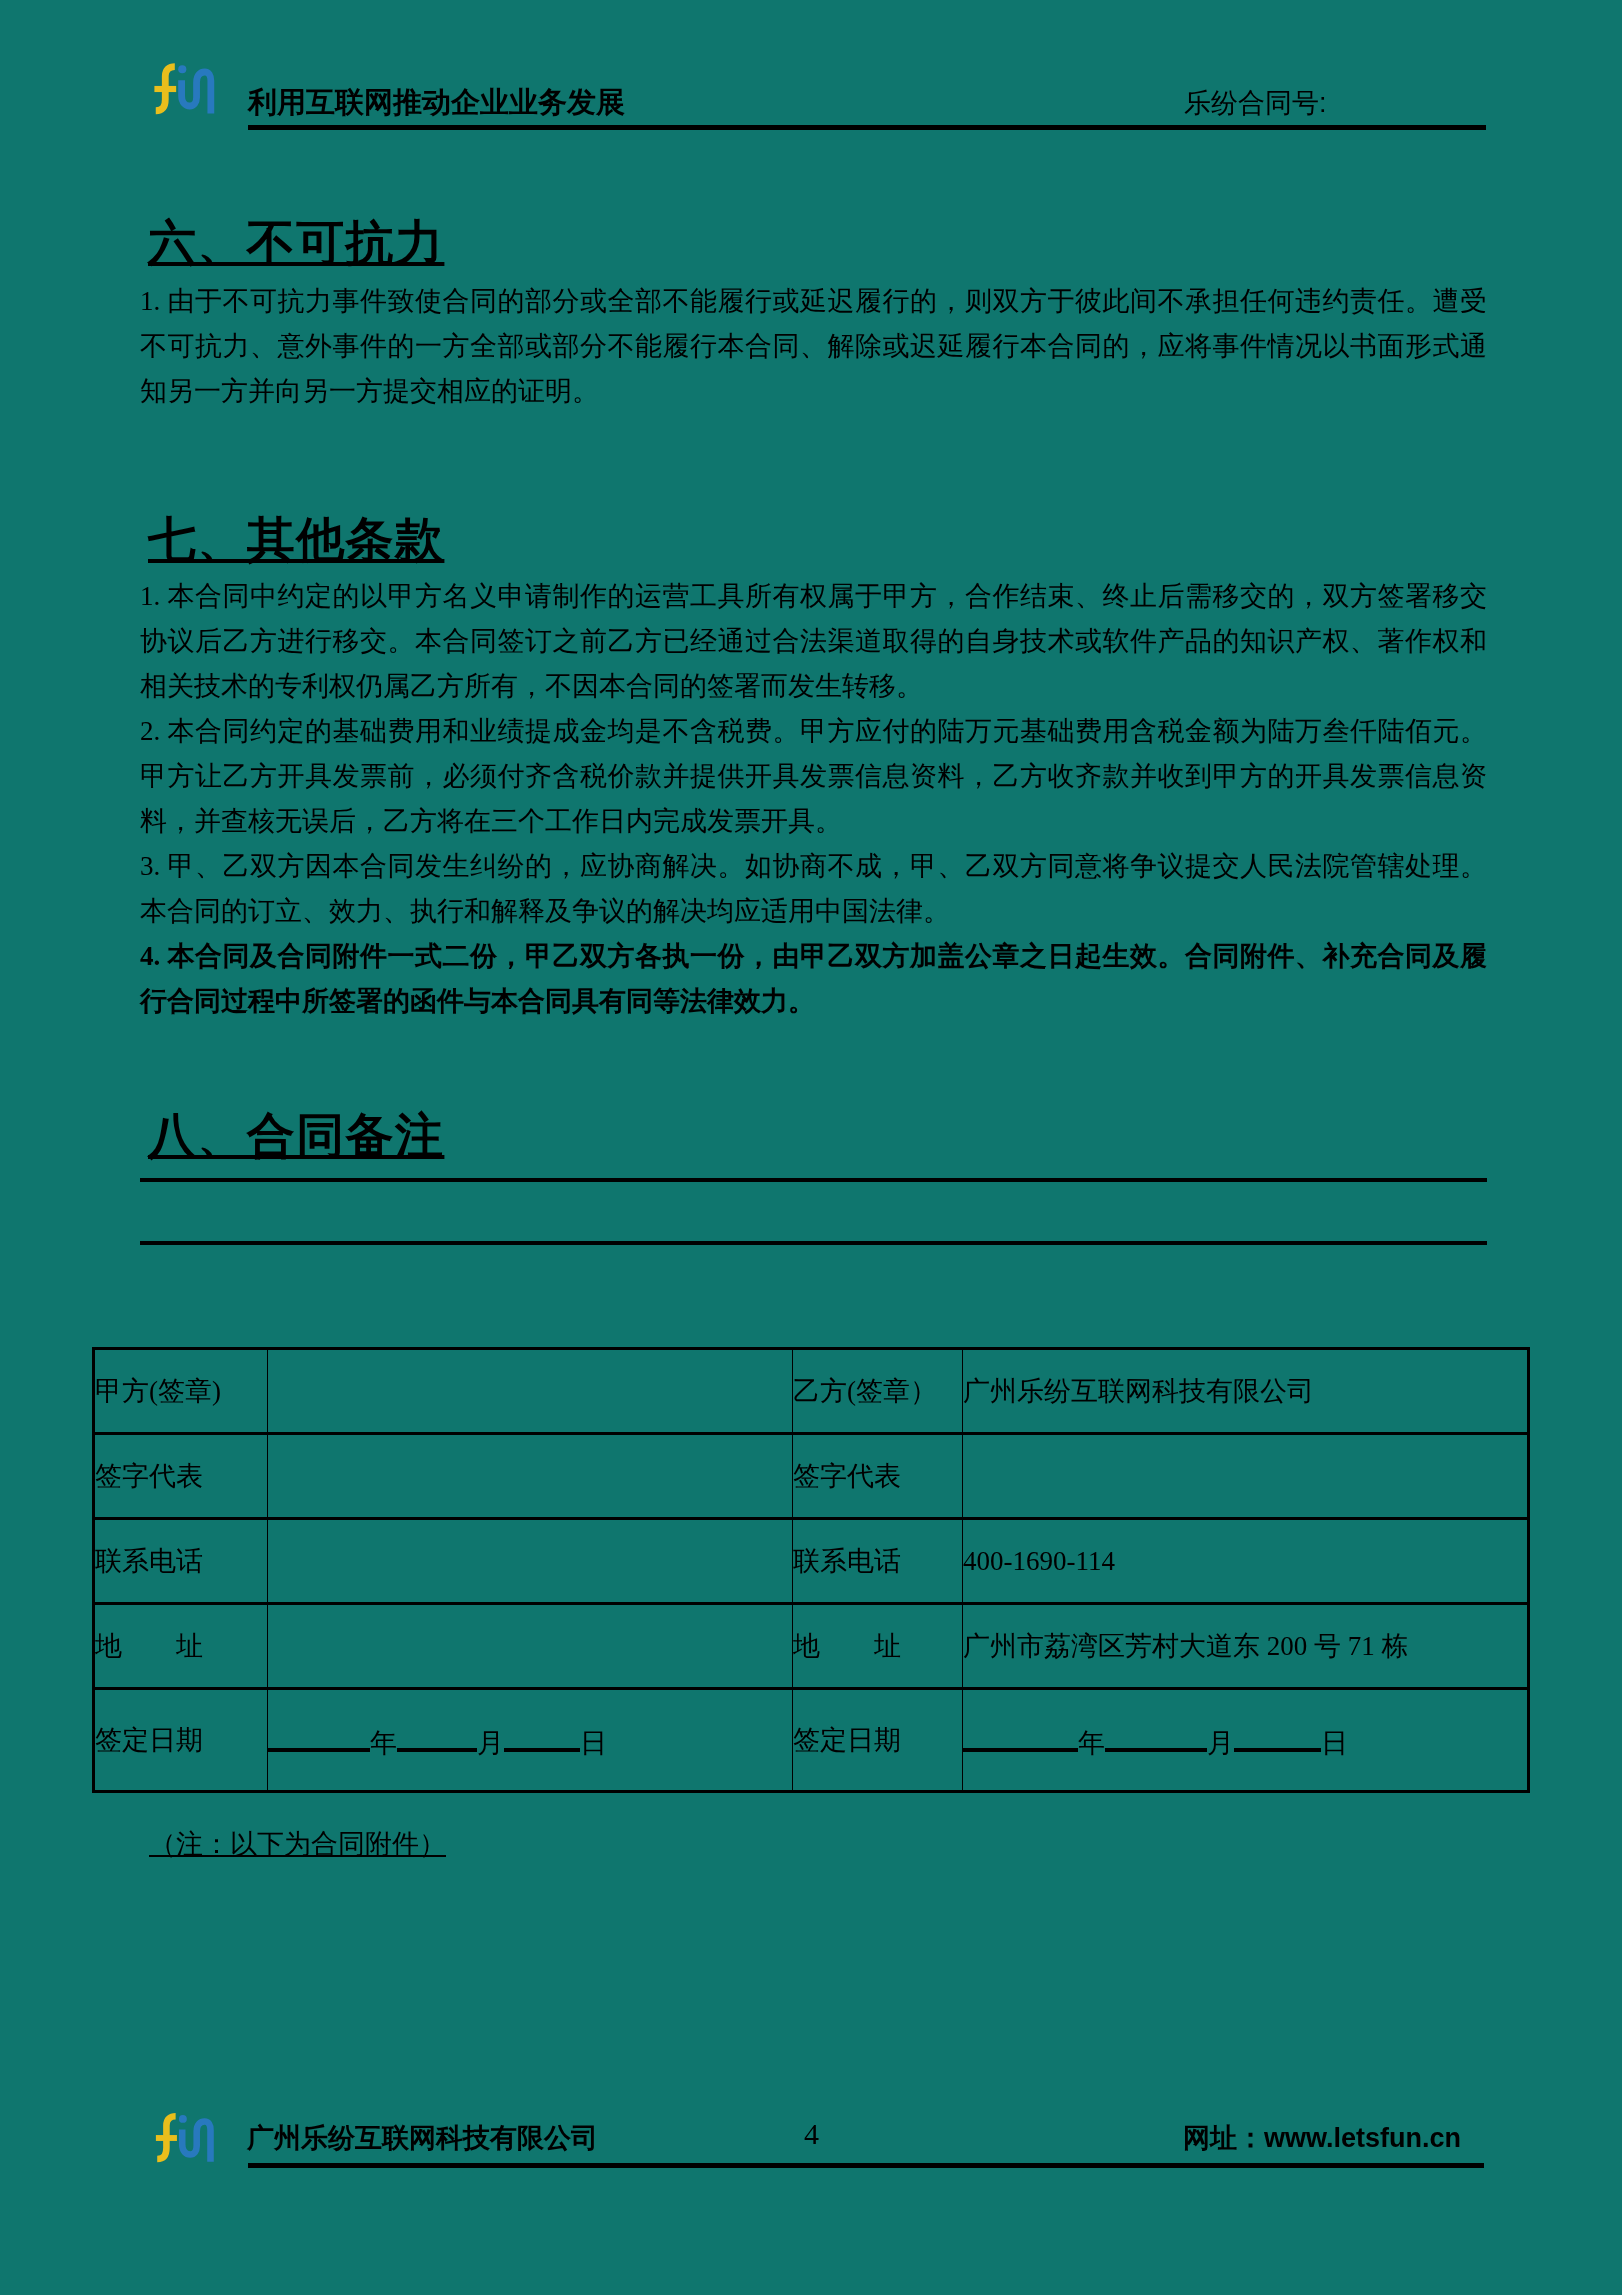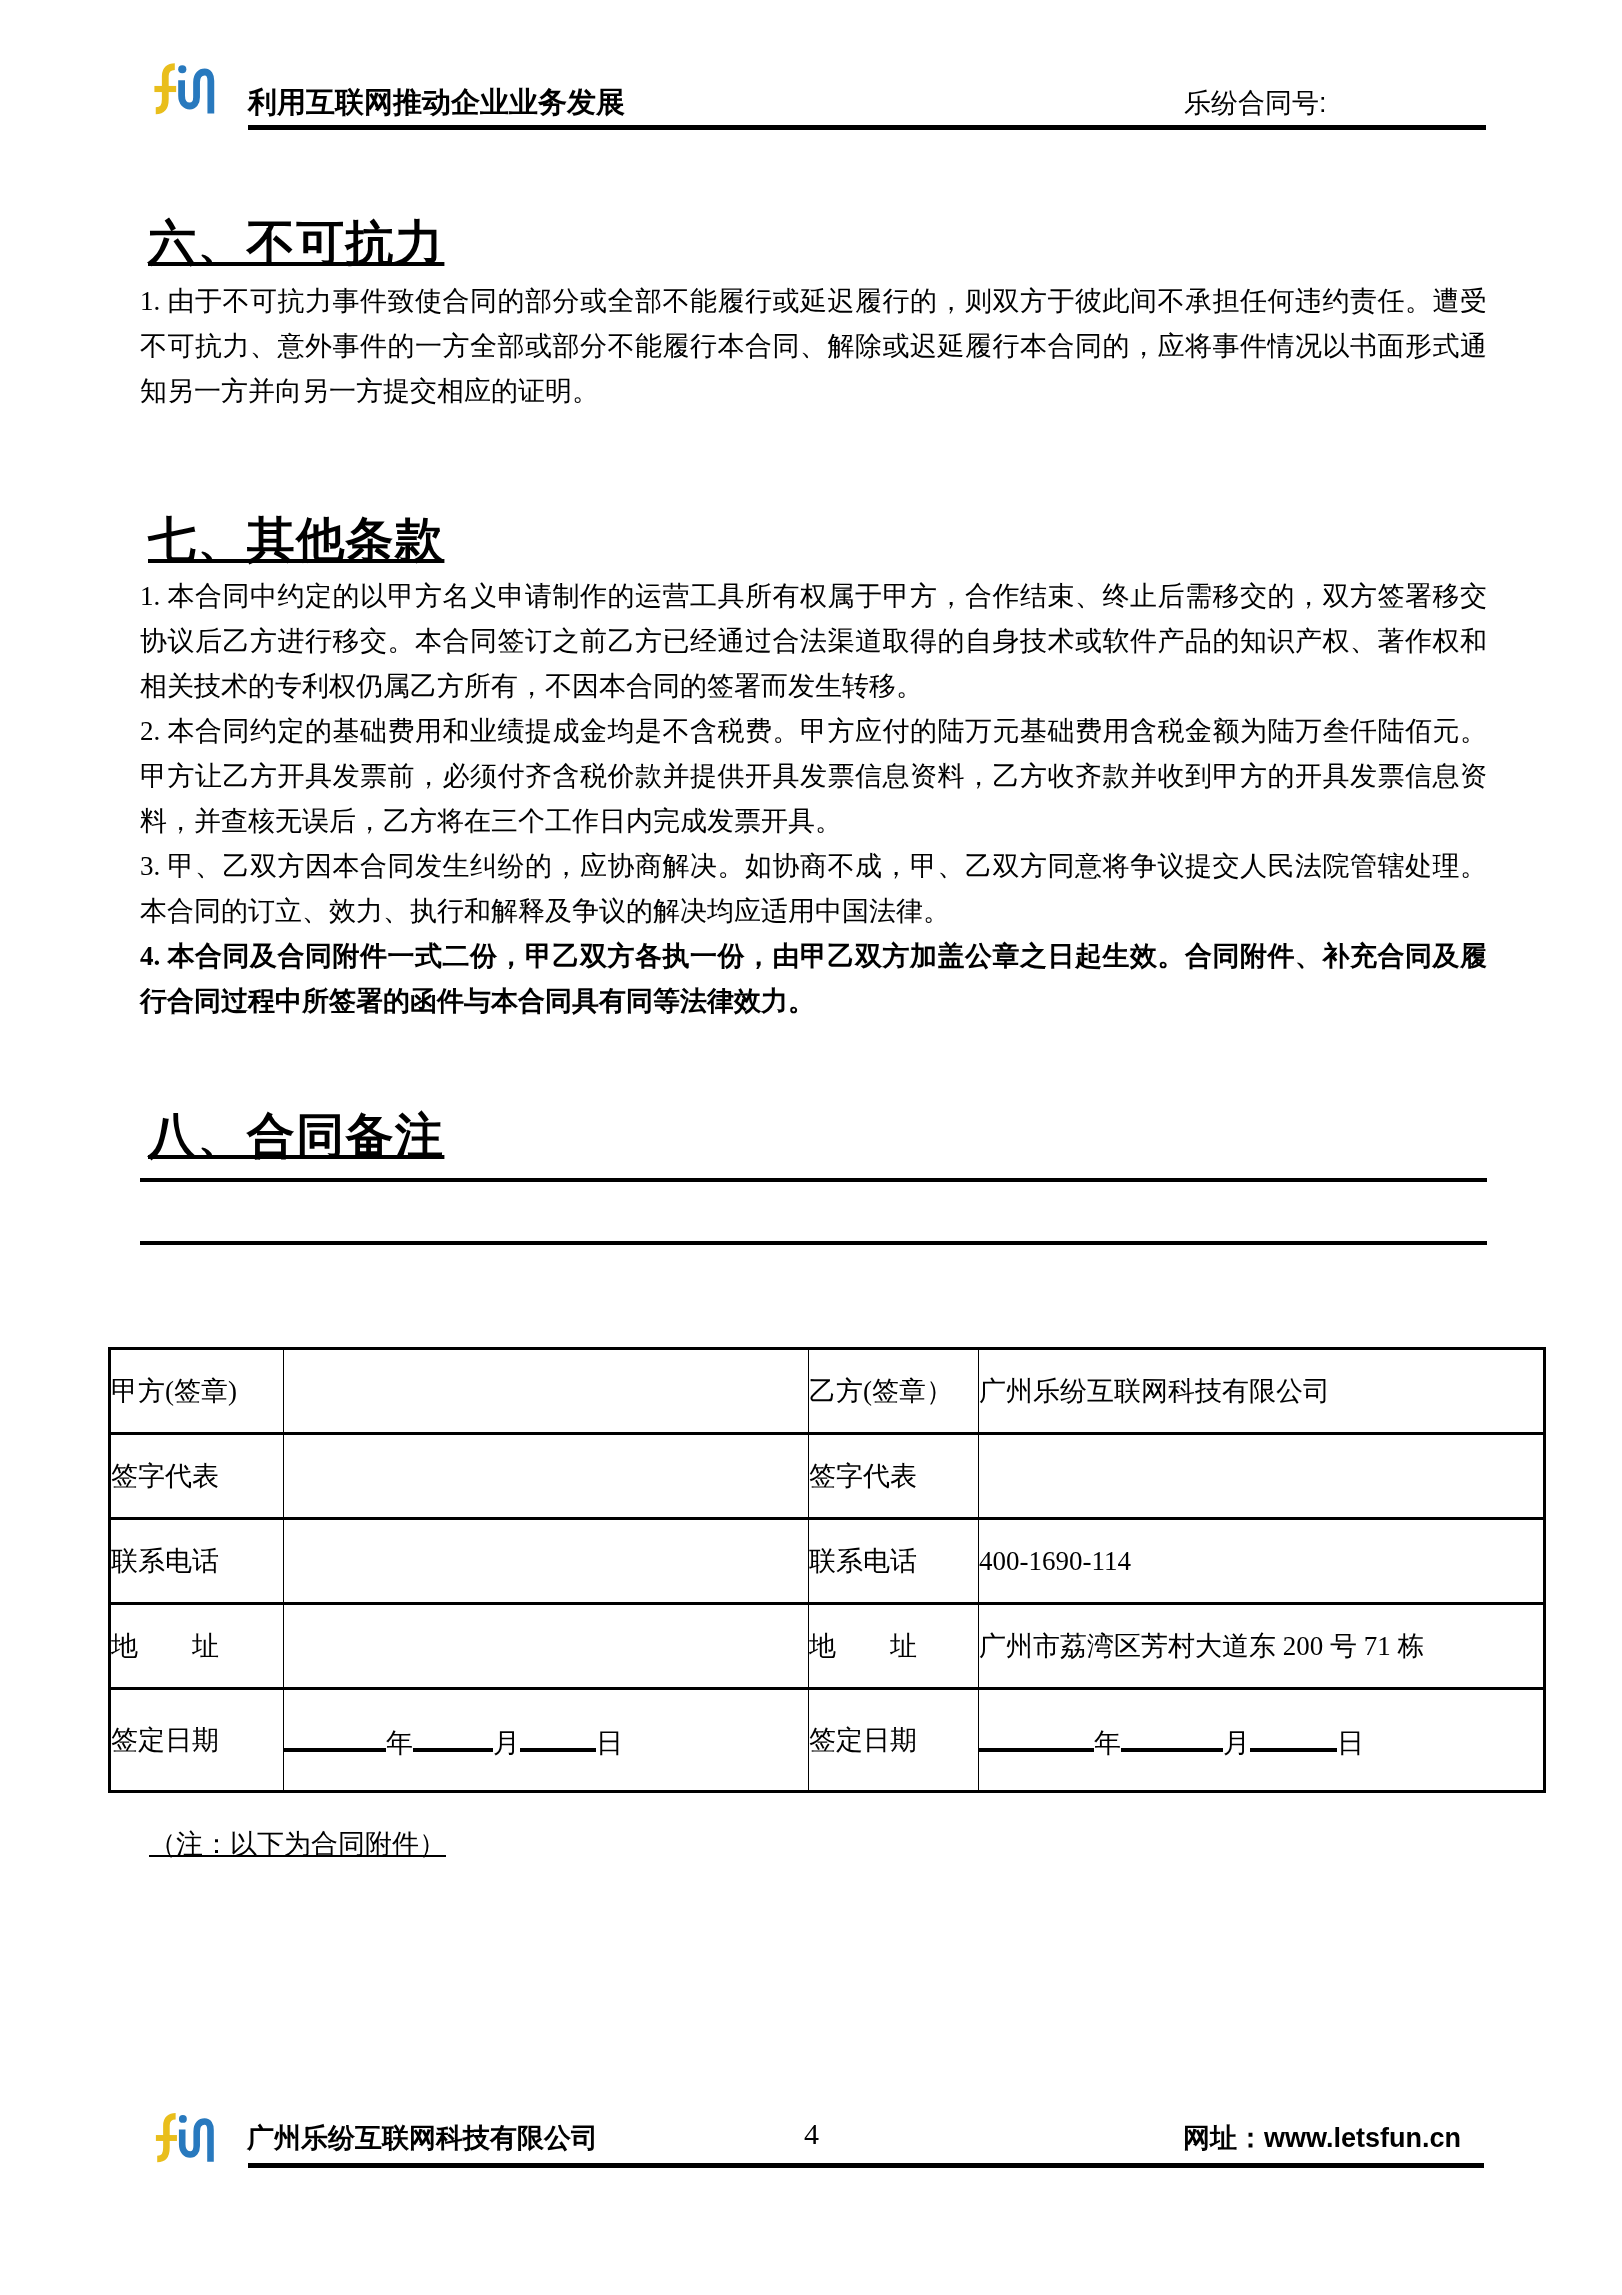--- a/index.html
+++ b/index.html
@@ -1,17 +1,17 @@
 <!DOCTYPE html>
 <html style="font-size:11px"><head>
 <meta charset="utf-8">
 <style>
   html,body{margin:0;padding:0;background:#888;}
   .page{
-    position:relative;width:1623px;height:2295px;background:#ffffff;
+    position:relative;width:1623px;height:2295px;background:#0f766e;
     color:#000;font-family:"Liberation Serif","DejaVu Serif",serif;
     overflow:hidden;
   }
   
   .logo{position:absolute;}
   .logo-header{left:151px;top:63px;}
   .hdr-tagline{
     position:absolute;left:248px;top:85px;font-size:29px;line-height:34px;
     font-family:"Liberation Sans","DejaVu Sans",sans-serif;font-weight:700;
   }
@@ -33,21 +33,21 @@
     position:absolute;left:140px;width:1347px;font-size:27px;line-height:45px;
     text-align:justify;
   }
   .bodyblock p{margin:0;}
   #p6{top:279px;} #sec7-body{top:574px;}
   .bold-par{font-weight:700;}
   
   .fill-line{position:absolute;left:140px;width:1347px;height:4.1px;background:#000;}
   #fill-line-1{top:1178px;} #fill-line-2{top:1241px;}
   
-  .sigtable-wrap{position:absolute;left:92px;top:1347px;margin-left:16px;}
+  .sigtable-wrap{position:absolute;left:92px;top:1347px;}
   table.sigtable{border-collapse:collapse;table-layout:fixed;}
   table.sigtable td{
     border-left:1.4px solid #000;border-right:1.4px solid #000;
     border-top:3.4px solid #000;border-bottom:3.4px solid #000;
     font-size:27px;vertical-align:middle;padding:0;overflow:hidden;
   }
   table.sigtable{border:3.4px solid #000;}
   table.sigtable tr{height:85px;}
   table.sigtable tr.date-row{height:103px;}
   td.lbl{padding-left:29px;}

